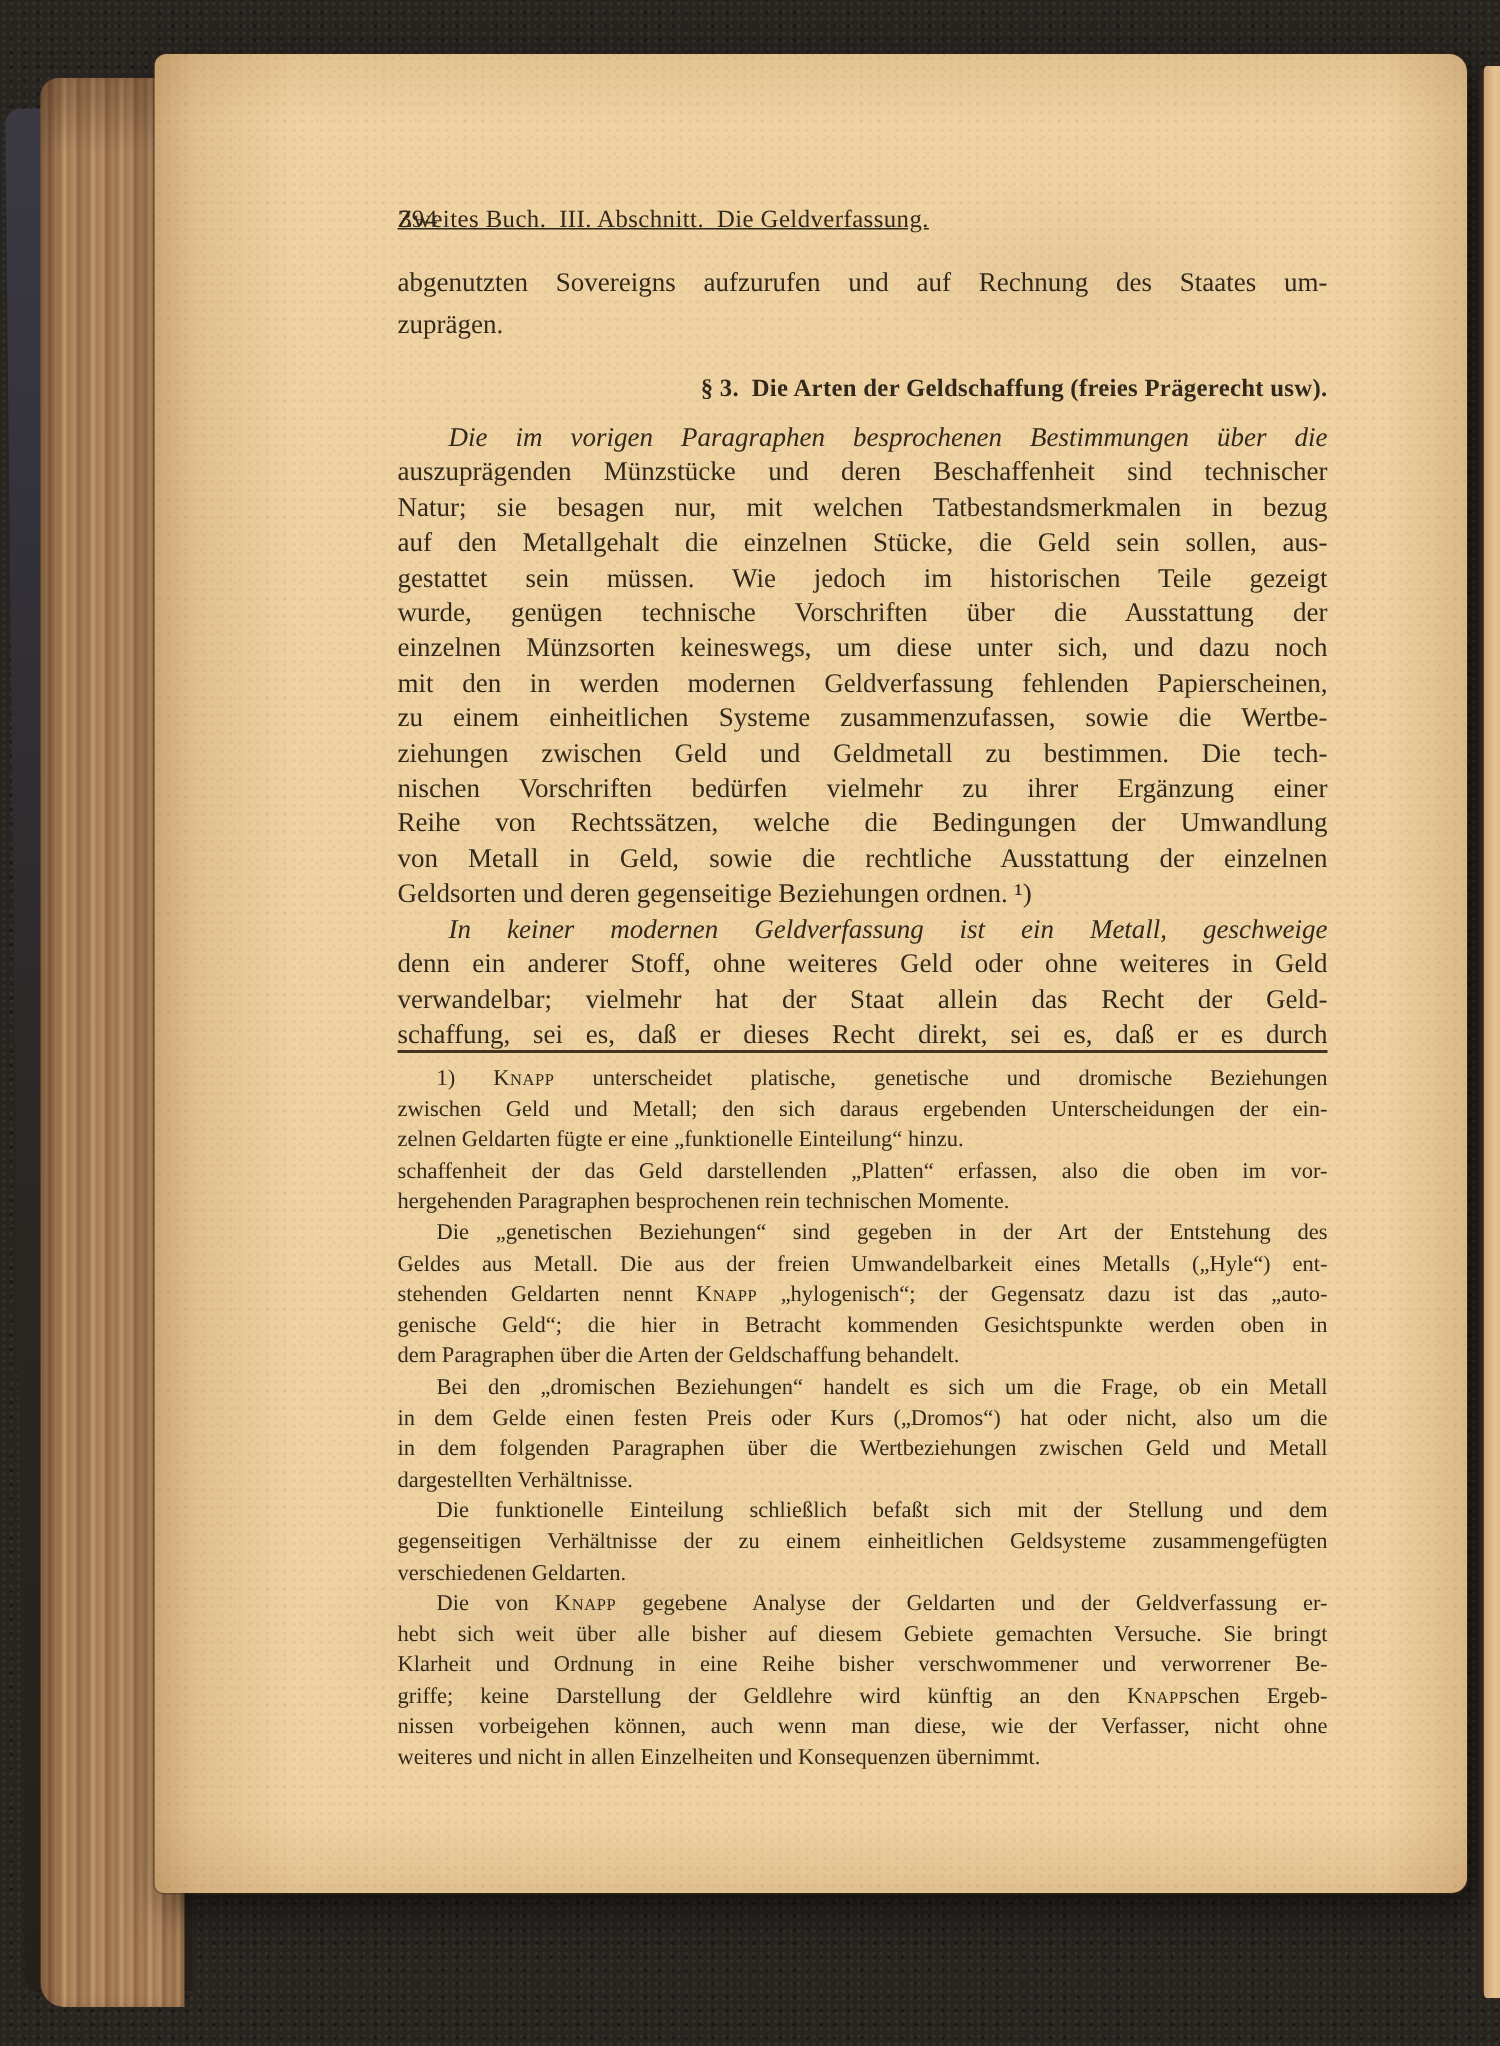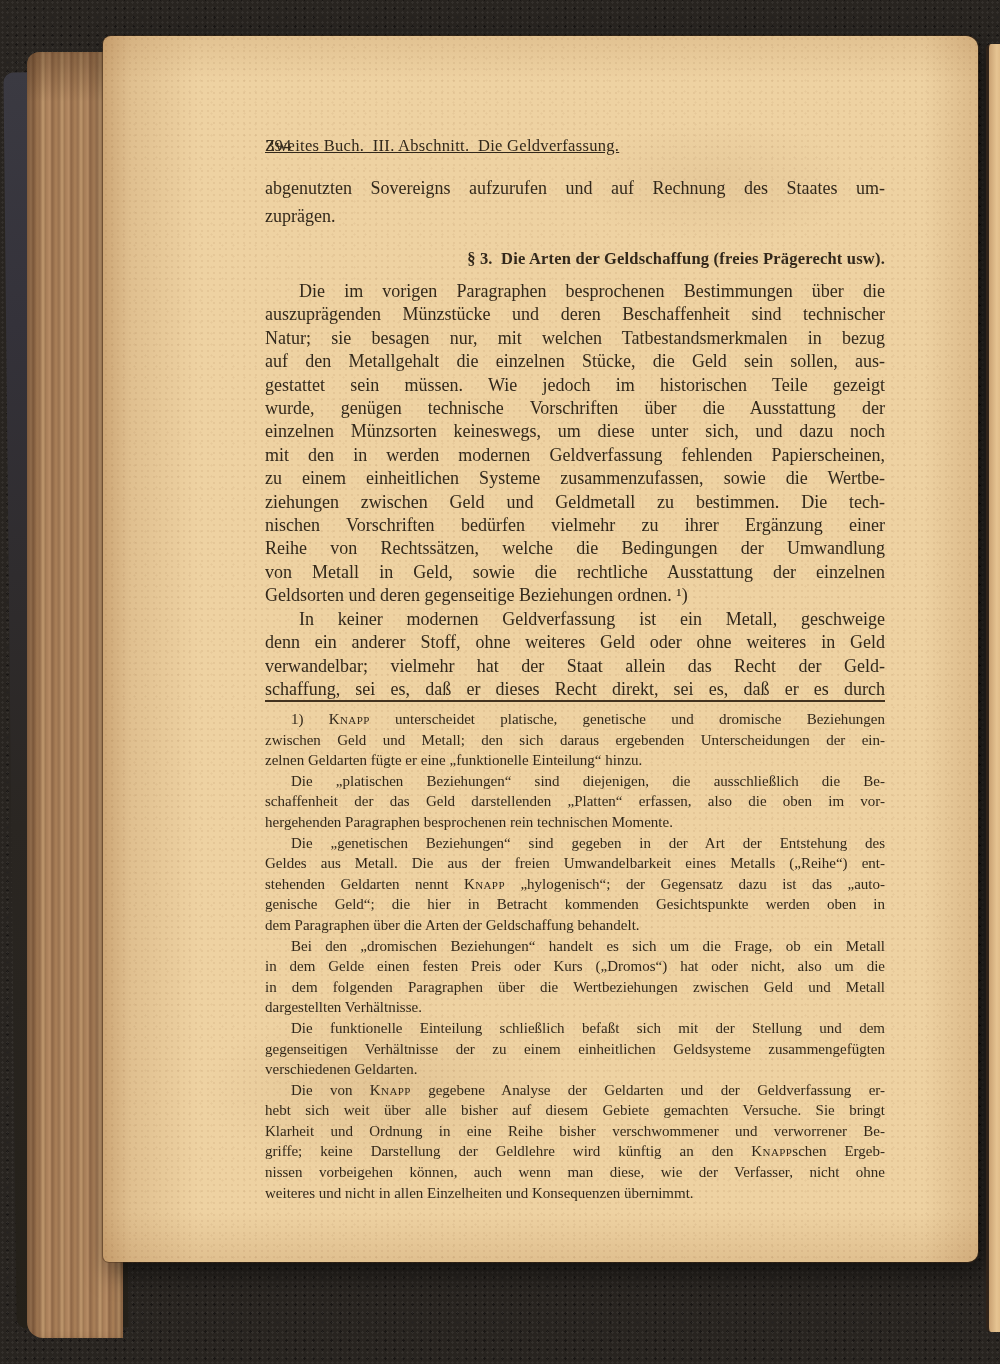--- a/index.html
+++ b/index.html
@@ -68,21 +68,21 @@
   .body-paras{top:244px;font-size:18px;line-height:23.4px;}
   .footnote-rule{top:664px;width:176px;height:0;border-top:2px solid #43331f;}
   .footnote-paras{top:673px;font-size:15px;line-height:20.6px;}
   .line{
     text-align:justify;
     text-align-last:justify;
     height:inherit;
     white-space:normal;
   }
   .line.last{text-align-last:left;}
-  .body-paras .line.ind, .intro .line.ind{text-indent:34px;}
+  .body-paras .line.ind, .intro .line.ind{text-indent:34px;font-style:italic;}
   .footnote-paras .line.ind{text-indent:26px;}
   .sc{font-variant:small-caps;letter-spacing:.4px;}
 </style>
 </head>
 <body style="background-color: rgb(40, 36, 32);">
 
 <div class="book-cover"></div>
 <div class="page-edges"></div>
 
 <div class="book-page">
@@ -129,27 +129,26 @@
 
     <div class="block footnote-rule"></div>
 
     <div class="block footnote-paras">
         <div class="para">
           <div class="line ind">1) <span class="sc">Knapp</span> unterscheidet platische, genetische und dromische Beziehungen</div>
           <div class="line">zwischen Geld und Metall; den sich daraus ergebenden Unterscheidungen der ein-</div>
           <div class="line last">zelnen Geldarten fügte er eine „funktionelle Einteilung“ hinzu.</div>
         </div>
         <div class="para">
-          <div class="line ind">Die „platischen Beziehungen“ sind diejenigen, die ausschließlich die Be-</div>
           <div class="line">schaffenheit der das Geld darstellenden „Platten“ erfassen, also die oben im vor-</div>
           <div class="line last">hergehenden Paragraphen besprochenen rein technischen Momente.</div>
         </div>
         <div class="para">
           <div class="line ind">Die „genetischen Beziehungen“ sind gegeben in der Art der Entstehung des</div>
-          <div class="line">Geldes aus Metall.  Die aus der freien Umwandelbarkeit eines Metalls („Reihe“) ent-</div>
+          <div class="line">Geldes aus Metall.  Die aus der freien Umwandelbarkeit eines Metalls („Hyle“) ent-</div>
           <div class="line">stehenden Geldarten nennt <span class="sc">Knapp</span> „hylogenisch“; der Gegensatz dazu ist das „auto-</div>
           <div class="line">genische Geld“; die hier in Betracht kommenden Gesichtspunkte werden oben in</div>
           <div class="line last">dem Paragraphen über die Arten der Geldschaffung behandelt.</div>
         </div>
         <div class="para">
           <div class="line ind">Bei den „dromischen Beziehungen“ handelt es sich um die Frage, ob ein Metall</div>
           <div class="line">in dem Gelde einen festen Preis oder Kurs („Dromos“) hat oder nicht, also um die</div>
           <div class="line">in dem folgenden Paragraphen über die Wertbeziehungen zwischen Geld und Metall</div>
           <div class="line last">dargestellten Verhältnisse.</div>
         </div>

